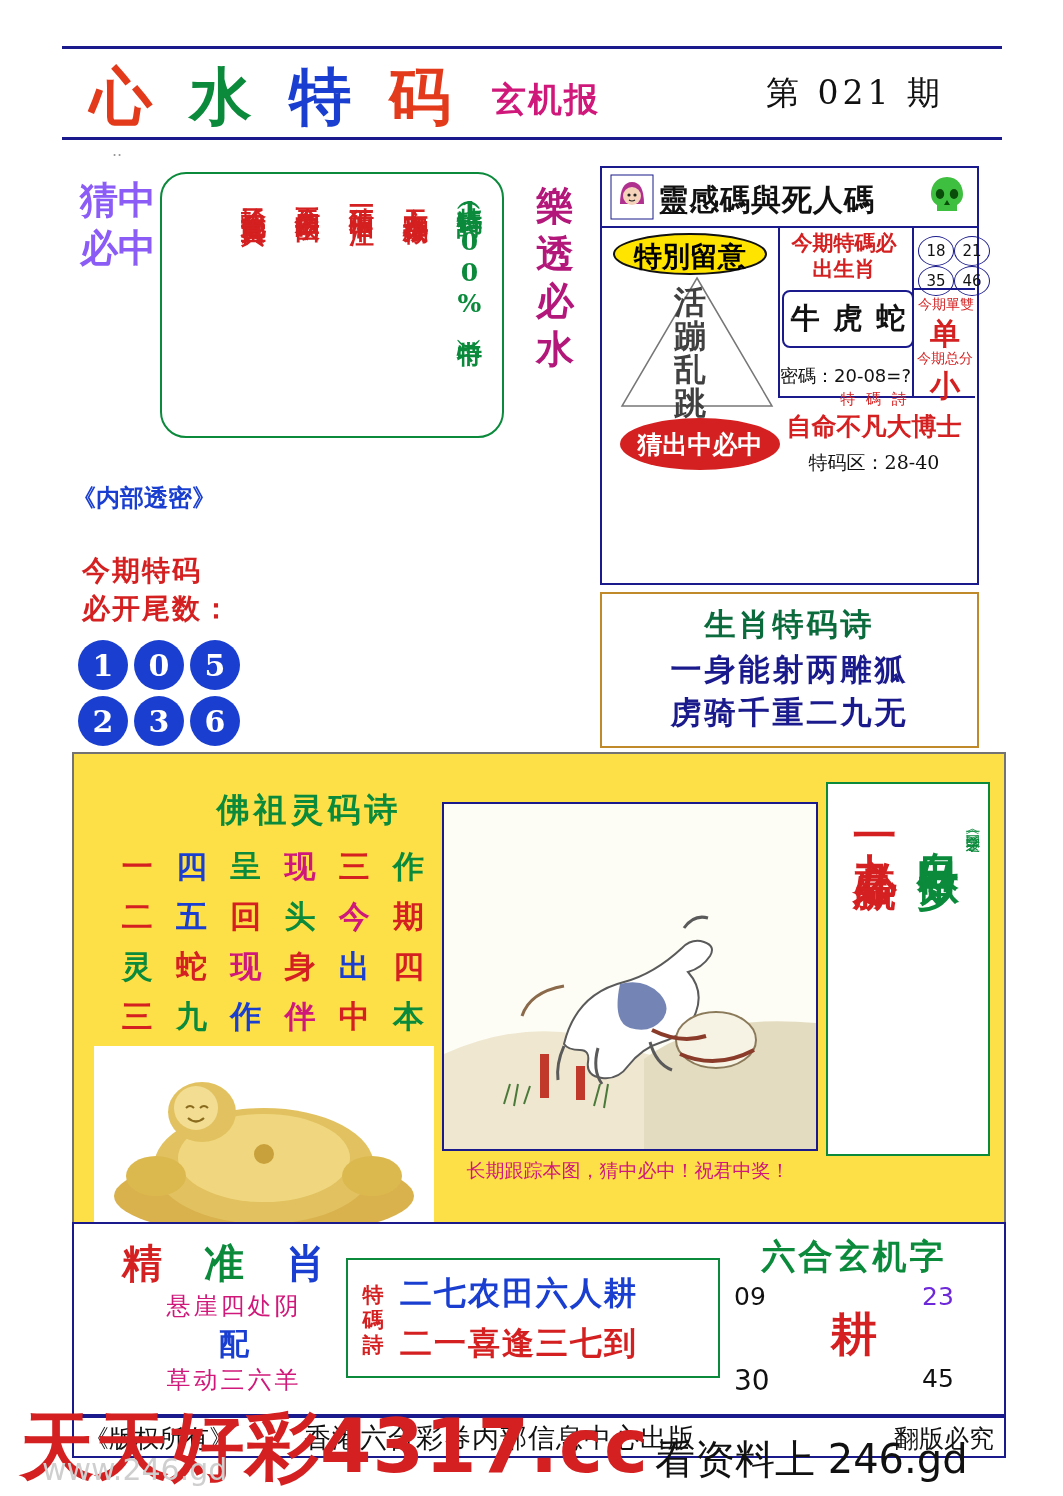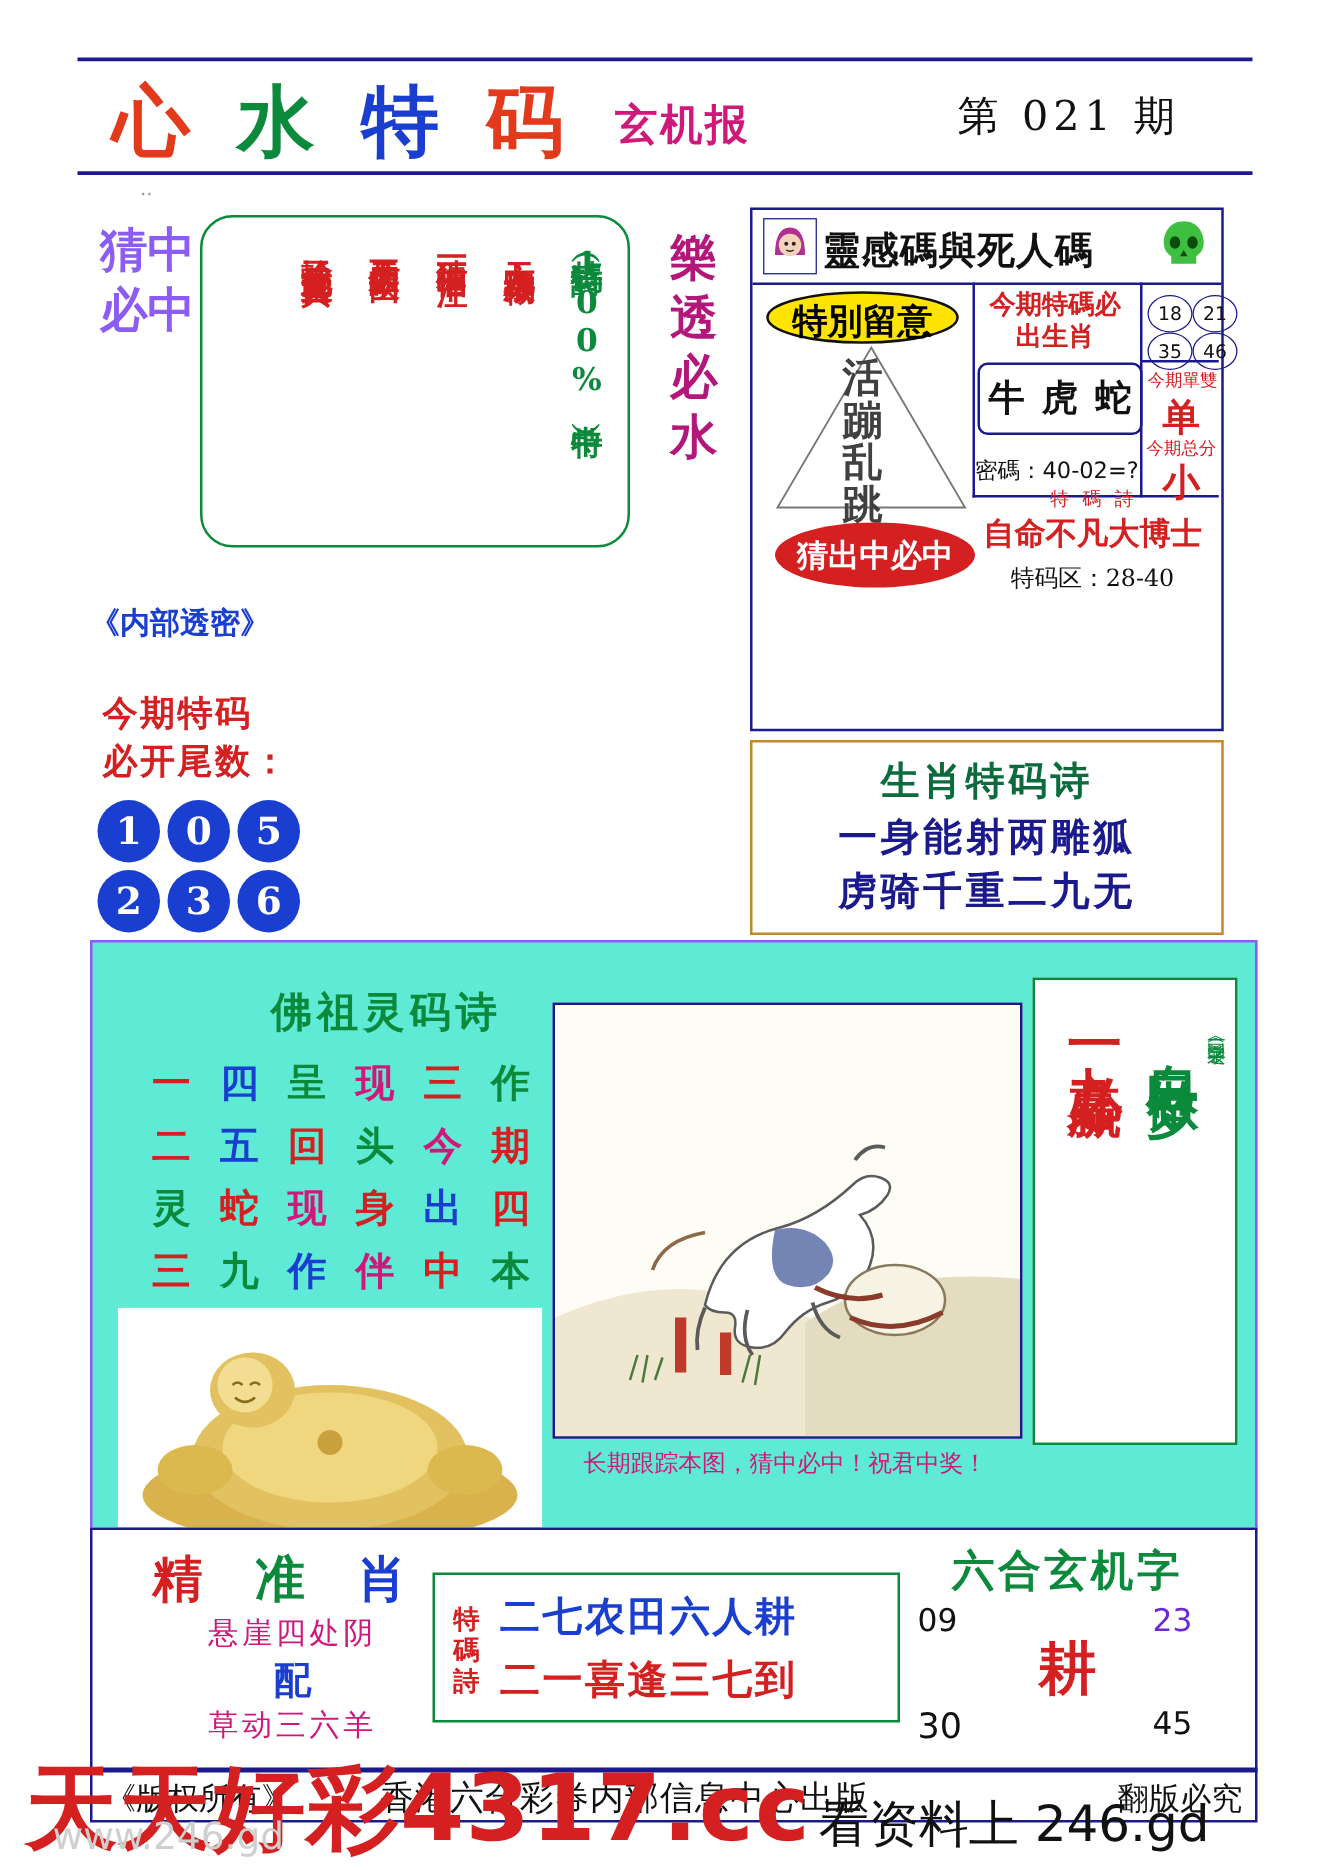--- a/index.html
+++ b/index.html
@@ -61,21 +61,21 @@
   .tm-poem{position:absolute;left:172px;top:242px;width:200px;text-align:center;font-size:25px;color:#d42020;font-weight:bold;font-family:"DejaVu Serif","Liberation Serif",serif;}
   .tm-zone{position:absolute;left:172px;top:282px;width:200px;text-align:center;font-size:19px;color:#111;font-family:"DejaVu Serif","Liberation Serif",serif;}
 
   
   .zpoem{position:absolute;left:600px;top:592px;width:375px;height:152px;border:2px solid #c08a2a;background:#fff;}
   .zpoem .t{position:absolute;left:0;top:10px;width:375px;text-align:center;font-size:31px;font-weight:bold;color:#0b6b3c;font-family:"DejaVu Serif","Liberation Serif",serif;letter-spacing:3px;}
   .zpoem .l1{position:absolute;left:0;top:55px;width:375px;text-align:center;font-size:31px;font-weight:bold;color:#1a1a8c;font-family:"DejaVu Serif","Liberation Serif",serif;letter-spacing:3px;}
   .zpoem .l2{position:absolute;left:0;top:98px;width:375px;text-align:center;font-size:31px;font-weight:bold;color:#1a1a8c;font-family:"DejaVu Serif","Liberation Serif",serif;letter-spacing:3px;}
 
   
-  .mid-panel{position:absolute;left:72px;top:752px;width:930px;height:470px;border:2px solid #8b5cf6;background:#5eead4;}
+  .mid-panel{position:absolute;left:72px;top:752px;width:930px;height:470px;border:2px solid #737373;background:#fde047;}
   .buddha-title{position:absolute;left:85px;top:34px;width:300px;text-align:center;font-size:33px;font-weight:bold;color:#0b8a3c;font-family:"DejaVu Serif","Liberation Serif",serif;letter-spacing:4px;}
   .bp-grid{position:absolute;left:36px;top:92px;width:380px;}
   .bp-row{display:flex;justify-content:space-between;margin-bottom:8px;}
   .bp-row span{font-size:31px;font-weight:bold;font-family:"DejaVu Serif","Liberation Serif",serif;width:62px;text-align:center;}
   .red{color:#d42020;} .blue{color:#1a3fd0;} .green{color:#0b8a3c;} .pink{color:#d0187a;}
 
   .buddha{position:absolute;left:20px;top:292px;width:340px;height:176px;overflow:hidden;}
 
   .map-title{position:absolute;left:455px;top:10px;width:320px;text-align:center;font-size:27px;font-weight:bold;color:#0b8a3c;font-family:"DejaVu Serif","Liberation Serif",serif;letter-spacing:4px;margin-top:42px;}
   .map-box{position:absolute;left:368px;top:48px;width:372px;height:345px;border:2px solid #1a1a8c;background:#fdfdf7;overflow:hidden;}
@@ -197,21 +197,21 @@
     </div>
 
     <div class="mid-cell">
       <span class="l">今期特碼必出生肖</span>
     </div>
     <div class="zodiac">
       <span class="zk1">牛</span>
       <span class="zk2">虎</span>
       <span class="zk3">蛇</span>
     </div>
-    <div class="mima">密碼：40-02=?</div>
+    <div class="mima">密碼：20-08=?</div>
 
     <div class="rsep" style="left:176px;top:58px;width:2px;height:172px;"></div>
     <div class="rsep" style="left:310px;top:58px;width:2px;height:172px;"></div>
     <div class="rsep" style="left:176px;top:228px;width:197px;height:2px;"></div>
     <div class="rsep" style="left:310px;top:120px;width:63px;height:2px;"></div>
 
     <div class="ncell" style="left:316px;top:68px;">18</div>
     <div class="ncell" style="left:352px;top:68px;">21</div>
     <div class="ncell" style="left:316px;top:98px;">35</div>
     <div class="ncell" style="left:352px;top:98px;">46</div>

